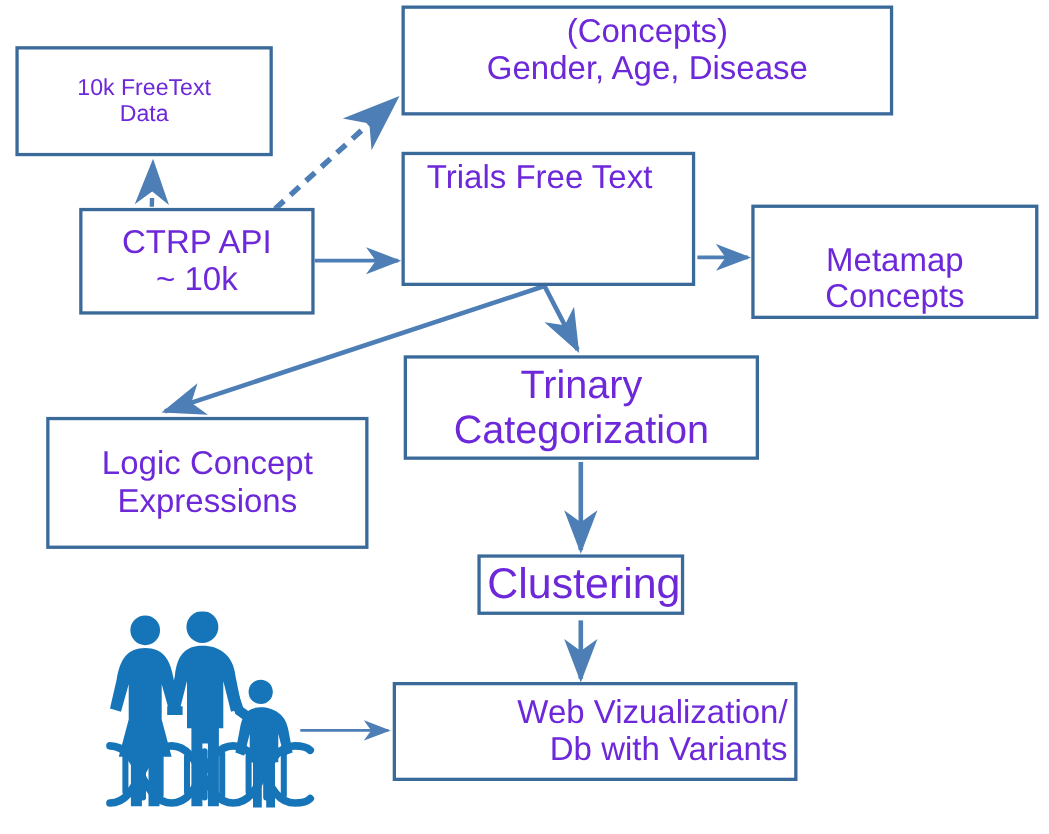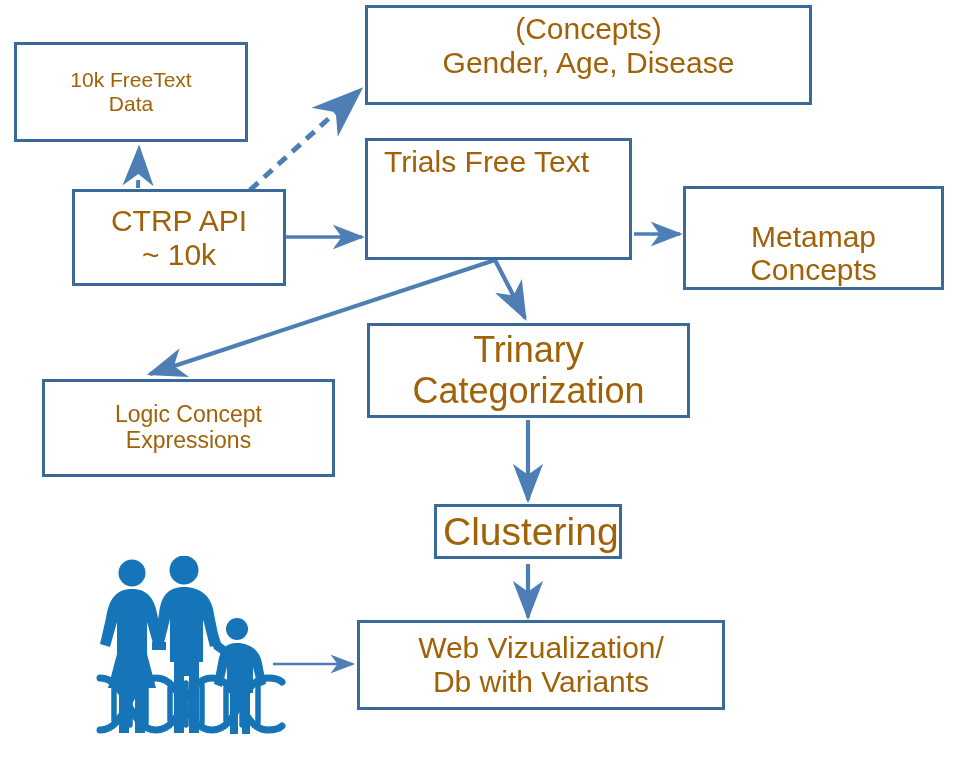--- a/index.html
+++ b/index.html
@@ -1,21 +1,21 @@
 <!DOCTYPE html>
 <html><head>
 <meta charset="utf-8">
 <style>
   html,body{margin:0;padding:0;background:#ffffff;}
   body{width:954px;height:758px;position:relative;overflow:hidden;
        font-family:"Liberation Sans","DejaVu Sans",sans-serif;}
   #canvas{position:absolute;left:0;top:0;width:954px;height:758px;}
   .node{position:absolute;box-sizing:border-box;border:3px solid #3a6a9a;
         background:#ffffff;display:flex;justify-content:center;
-        text-align:center;color:#a16207;line-height:1.12;}
+        text-align:center;color:#6d28d9;line-height:1.12;}
   .node .txt{display:block;width:100%;padding:0 6px;box-sizing:border-box;}
   .v-top{align-items:flex-start;padding-top:4px;}
   .v-mid{align-items:center;}
   svg.arrows{position:absolute;left:0;top:0;width:954px;height:758px;
              pointer-events:none;overflow:visible;}
   .fig{position:absolute;}
 </style>
 </head>
 <body>
 
@@ -65,53 +65,53 @@
   </div>
 
   <div class="node v-mid" style="left:72px;top:189px;width:214px;height:97px;font-size:30px;">
     <span class="txt">
       <span>CTRP API</span><br>
       <span>~ 10k</span>
     </span>
   </div>
 
   <div class="node v-top" style="left:365px;top:138px;width:267px;height:122px;font-size:30px;">
-    <span class="txt" style="text-align:left;padding-left:2px;margin-left:14px;">
+    <span class="txt" style="text-align:left;padding-left:20px;">
       <span>Trials Free Text</span>
     </span>
   </div>
 
   <div class="node v-mid" style="left:683px;top:186px;width:261px;height:104px;font-size:30px;align-items:flex-end;">
     <span class="txt">
       <span>Metamap</span><br>
       <span>Concepts</span>
     </span>
   </div>
 
-  <div class="node v-mid" style="left:42px;top:379px;width:293px;height:98px;font-size:23px;">
+  <div class="node v-mid" style="left:42px;top:379px;width:293px;height:120px;font-size:30px;">
     <span class="txt">
       <span>Logic Concept</span><br>
       <span>Expressions</span>
     </span>
   </div>
 
   <div class="node v-mid" style="left:367px;top:323px;width:323px;height:95px;font-size:36px;">
     <span class="txt">
       <span>Trinary</span><br>
       <span>Categorization</span>
     </span>
   </div>
 
   <div class="node v-mid" style="left:434px;top:504px;width:188px;height:55px;font-size:39px;">
     <span class="txt">
       <span>Clustering</span>
     </span>
   </div>
 
-  <div class="node v-mid" style="left:357px;top:620px;width:368px;height:90px;font-size:30px;">
+  <div class="node v-mid" style="left:357px;top:620px;width:368px;height:90px;font-size:30px;text-align:right;">
     <span class="txt">
       <span>Web Vizualization/</span><br>
       <span>Db with Variants</span>
     </span>
   </div>
 
   <svg class="fig" style="left:96px;top:556px;width:185px;height:190px;" viewBox="0 0 185 190" xmlns="http://www.w3.org/2000/svg">
     <g fill="#1674b8">
 
       <g>

